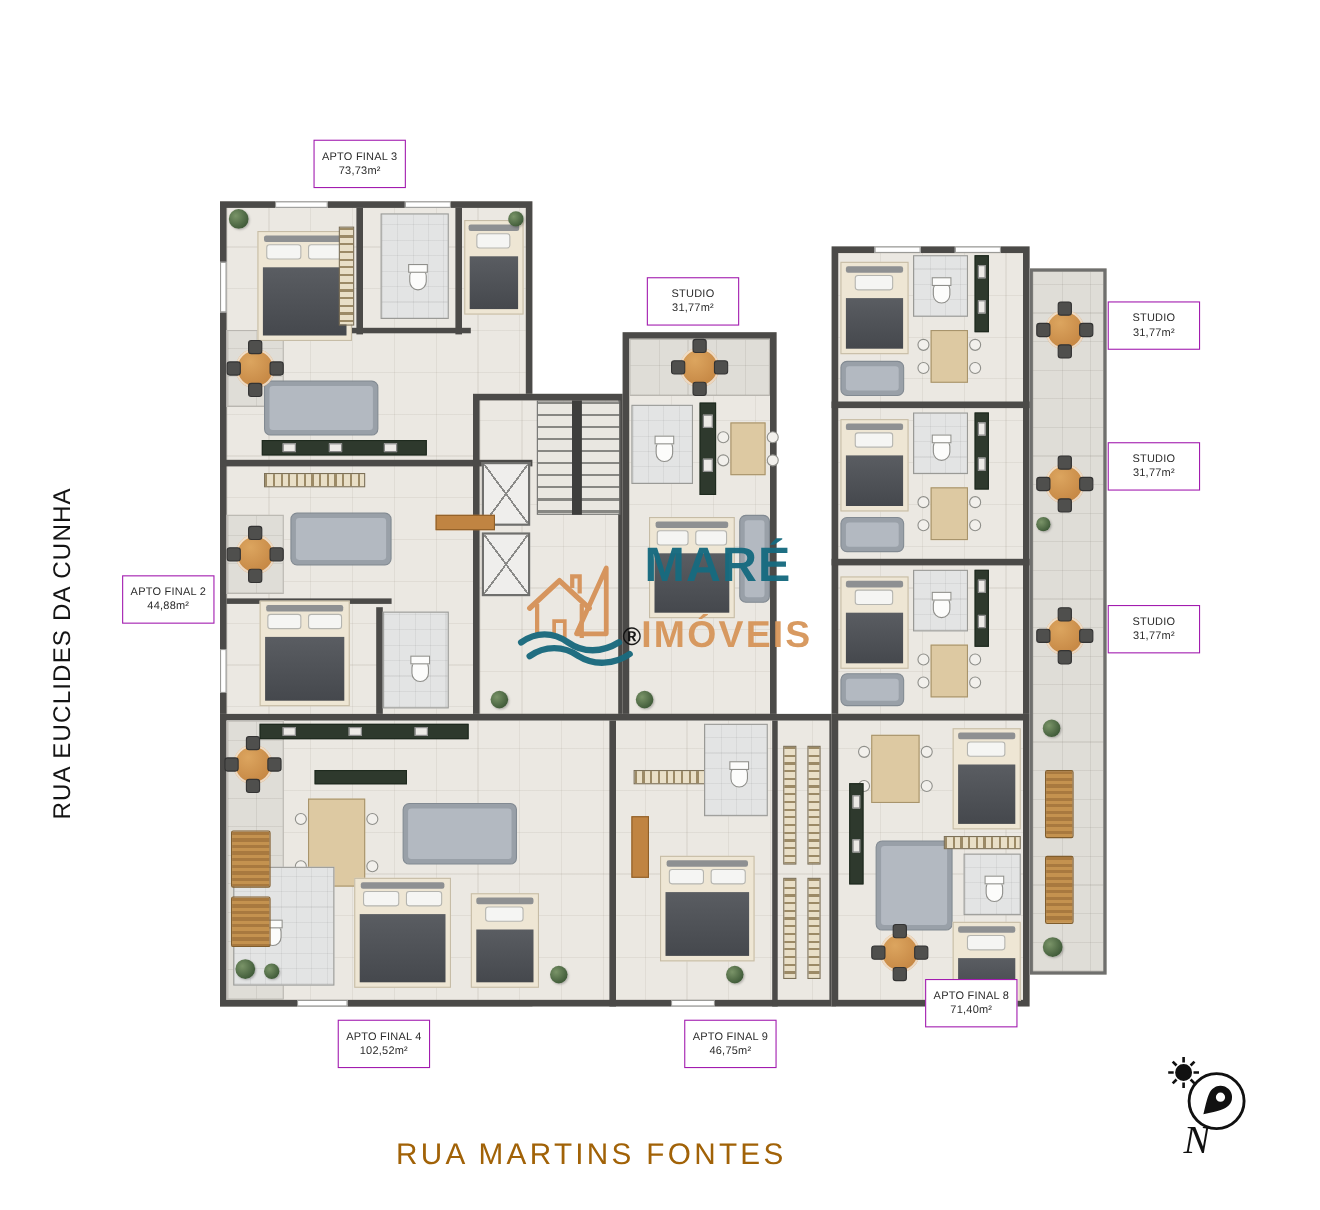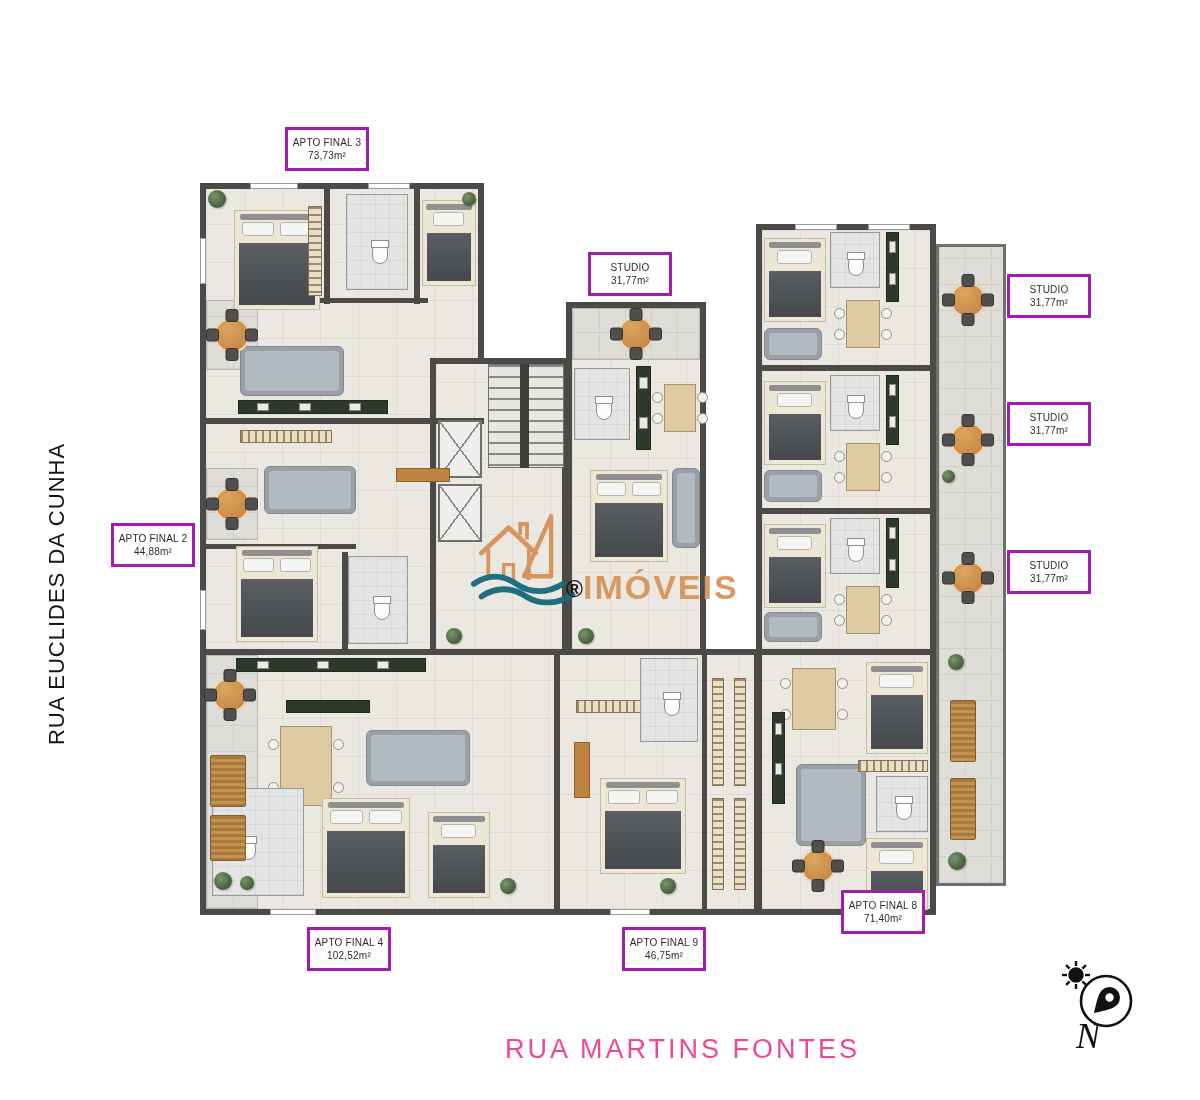--- a/index.html
+++ b/index.html
@@ -51,34 +51,34 @@
   .plant{position:absolute;border-radius:50%;background:radial-gradient(circle at 35% 35%,#7a9468,#3f5a38 75%);box-shadow:1px 1px 2px rgba(0,0,0,.25)}
   .desk{position:absolute;background:#c08442;border:1px solid #8f5f28}
   .stairs{position:absolute;border:1px solid #6f6f6d;background:repeating-linear-gradient(180deg,#878783 0 2px,#e9e7e1 2px 11px)}
   .rail{position:absolute;background:#3e3e3c}
   .lift{position:absolute;background:#efeeec;border:2px solid #6f6f6d}
   .lift:before,.lift:after{content:"";position:absolute;inset:0;
     background:linear-gradient(to top right,transparent calc(50% - .8px),#8a8a88 calc(50% - .8px) calc(50% + .8px),transparent calc(50% + .8px))}
   .lift:after{background:linear-gradient(to bottom right,transparent calc(50% - .8px),#8a8a88 calc(50% - .8px) calc(50% + .8px),transparent calc(50% + .8px))}
 
   
-  .ulabel{position:absolute;width:84px;min-height:44px;background:#fff;border:3px solid #a21caf;
+  .ulabel{position:absolute;width:84px;min-height:44px;background:#fff;border:1px solid #a21caf;
     display:flex;flex-direction:column;justify-content:center;text-align:center;
     font-size:10px;line-height:1.35;color:#2b2b2b;letter-spacing:.2px;padding:4px 2px;z-index:40}
   .street-left{position:absolute;left:-98px;top:581px;width:310px;text-align:center;transform:rotate(-90deg);
     font-size:22px;color:#141414;letter-spacing:1px;z-index:40}
-  .street-bottom{position:absolute;left:360px;top:1034px;width:500px;text-align:right;
-    font-size:27px;color:#ec4899;letter-spacing:3px;z-index:40}
+  .street-bottom{position:absolute;left:360px;top:1034px;width:500px;text-align:left;
+    font-size:27px;color:#a16207;letter-spacing:3px;z-index:40}
 
   
   .watermark{position:absolute;left:468px;top:488px;width:310px;height:150px;z-index:50;opacity:.97}
   .logo-mark{position:absolute;left:0;top:6px;width:116px;height:118px}
   .t-mare{position:absolute;left:118px;top:4px;font-size:44px;font-weight:800;color:#176b80;letter-spacing:1px;line-height:1}
   .t-forte{position:absolute;left:118px;top:42px;font-size:44px;font-weight:800;color:#176b80;letter-spacing:2px;line-height:1}
-  .t-imoveis{position:absolute;left:98px;top:82px;line-height:1;white-space:nowrap}
+  .t-imoveis{position:absolute;left:98px;top:72px;line-height:1;white-space:nowrap}
   .t-imoveis .reg{font-size:23px;color:#111;font-weight:700;vertical-align:2px}
   .t-imoveis .word{font-size:34px;font-weight:700;color:#d7975c;letter-spacing:2px}
   .t-creci{position:absolute;left:120px;top:112px;font-size:23px;font-weight:700;color:#a3a3a3;letter-spacing:3px;line-height:1}
 
   
   .compass{position:absolute;left:1042px;top:946px;width:130px;height:118px;z-index:40}
 </style>
 </head>
 <body>
 
@@ -416,20 +416,21 @@
   <div class="watermark">
     <svg class="logo-mark" viewBox="0 0 120 120">
       <path d="M54 41 L54 30 L61 30 L61 46" fill="none" stroke="#d6935a" stroke-width="4"></path>
       <path d="M14 60 L42 34 L70 60" fill="none" stroke="#d6935a" stroke-width="5" stroke-linecap="round" stroke-linejoin="round"></path>
       <path d="M21 56 L21 88 M63 56 L63 88" fill="none" stroke="#d6935a" stroke-width="4"></path>
       <path d="M37 88 L37 72 L47 72 L47 88" fill="none" stroke="#d6935a" stroke-width="3.5"></path>
       <path d="M86 22 L86 84 L58 84 Z" fill="none" stroke="#d6935a" stroke-width="4.5" stroke-linejoin="round"></path>
       <path d="M6 92 C20 82 36 82 50 92 C64 102 82 102 98 92" fill="none" stroke="#1b6b7e" stroke-width="6" stroke-linecap="round"></path>
       <path d="M14 105 C28 95 46 95 60 105 C74 114 94 113 108 103" fill="none" stroke="#1b6b7e" stroke-width="6" stroke-linecap="round"></path>
     </svg>
+    <div class="t-mare">MARÉ</div>
     <div class="t-imoveis"><span class="reg">®</span><span class="word">IMÓVEIS</span></div>
   </div>
 
   <svg class="compass" viewBox="0 0 130 118">
     <g stroke="#111" stroke-width="2.4">
       <circle cx="34" cy="29" r="6.5" fill="#111"></circle>
       <line x1="43" y1="29" x2="48" y2="29"></line>
         <line x1="25" y1="29" x2="20" y2="29"></line>
       <line x1="34" y1="20" x2="34" y2="15"></line>
         <line x1="34" y1="38" x2="34" y2="43"></line>

